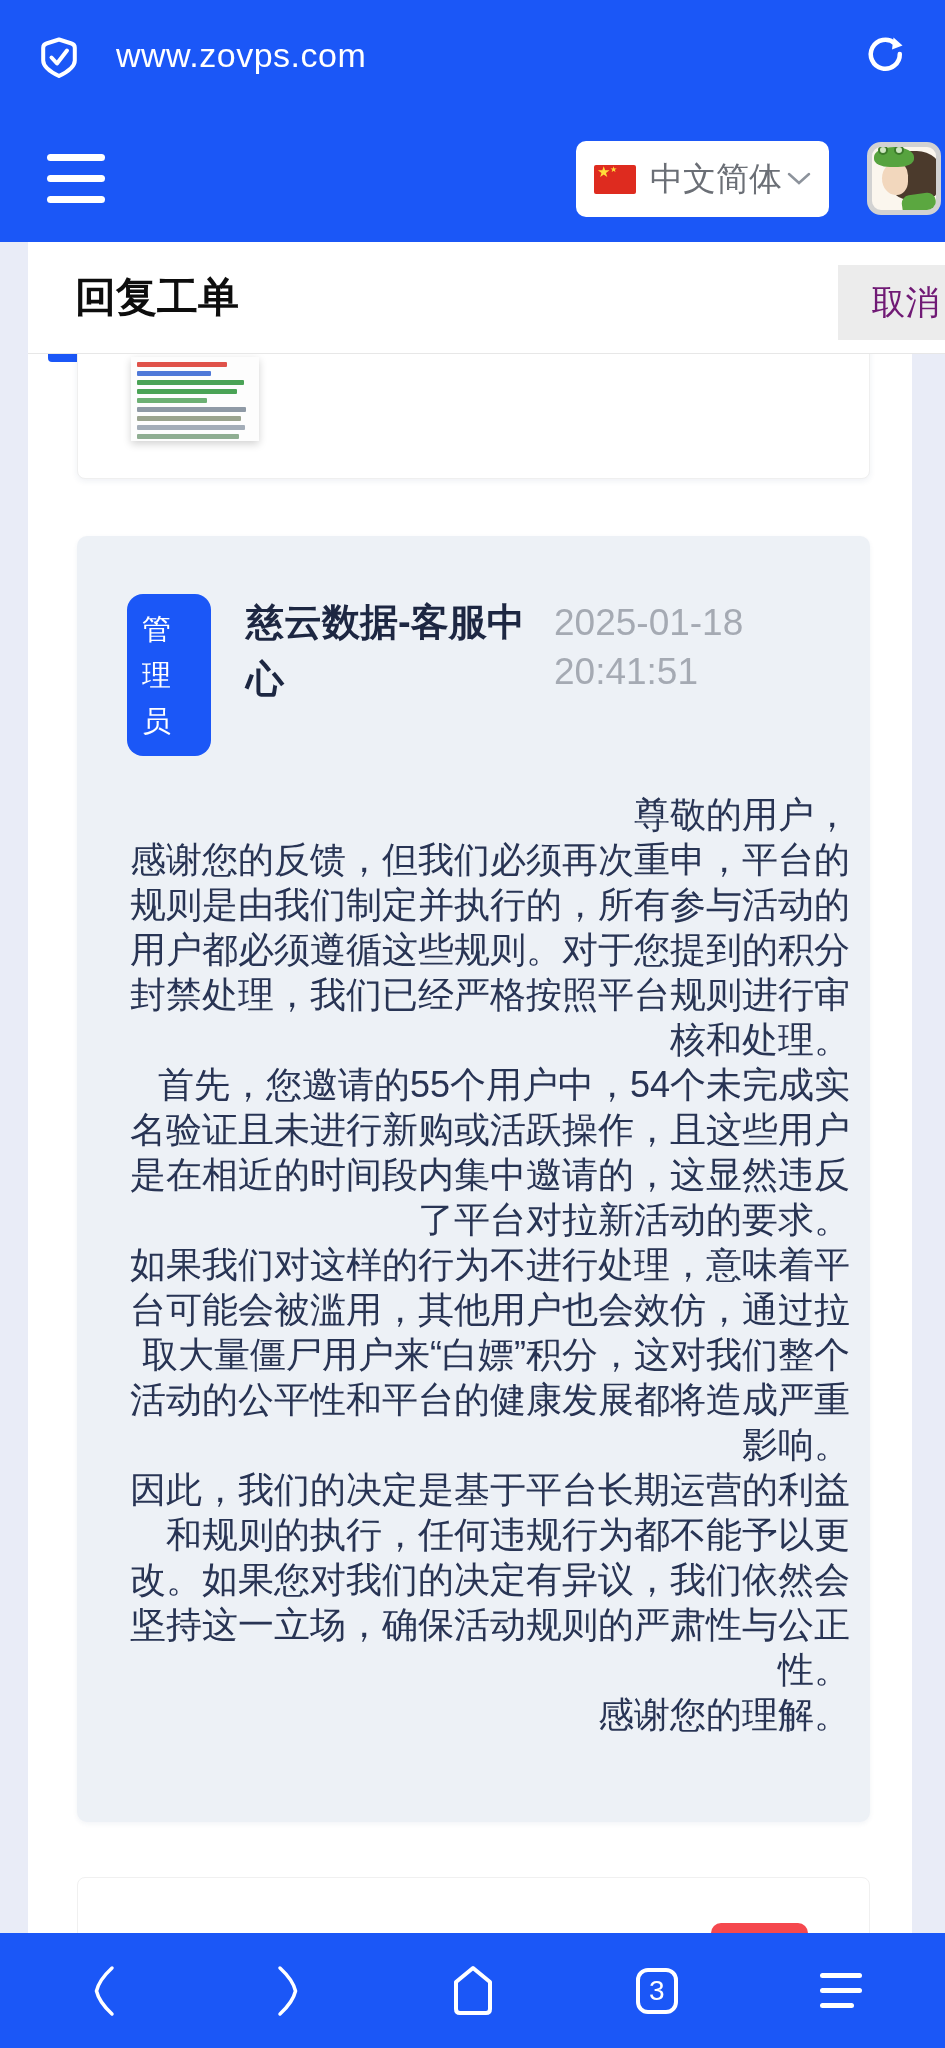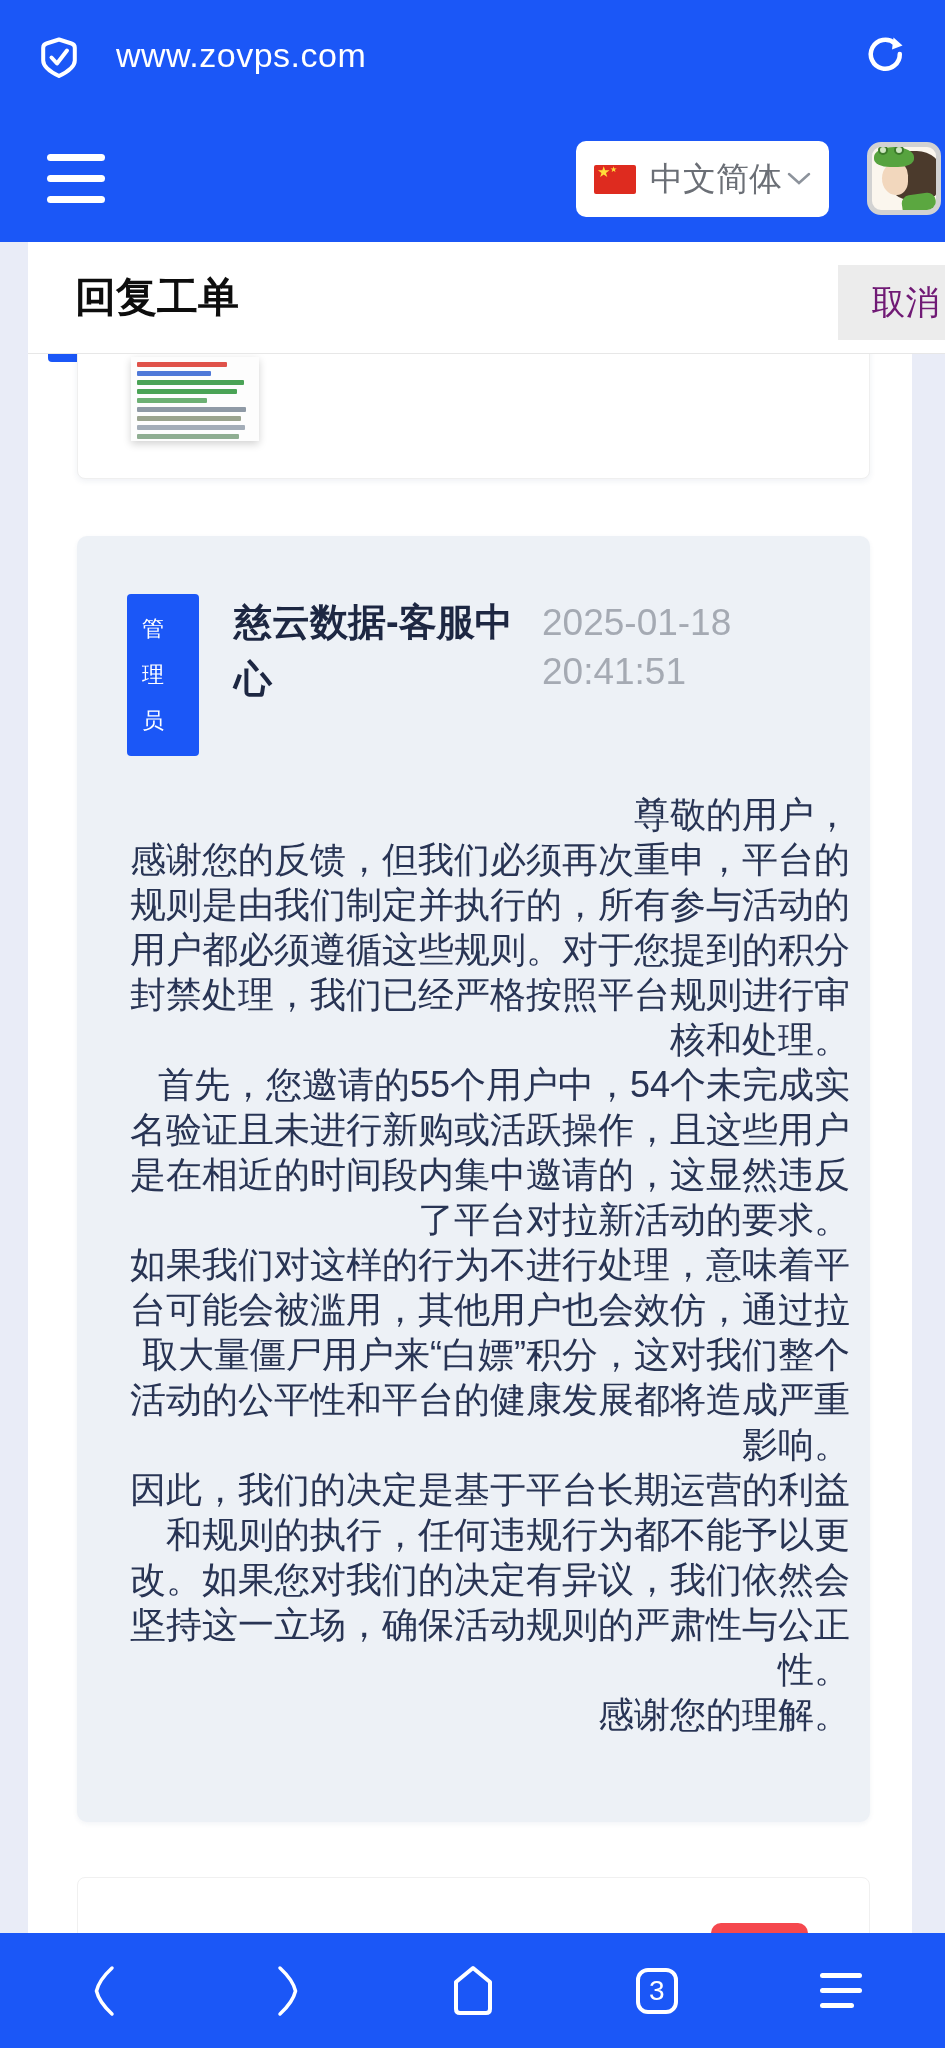--- a/index.html
+++ b/index.html
@@ -46,22 +46,22 @@
 
   .card1 { position:absolute; left:77px; top:-12px; width:793px; height:137px; background:#fff;
            border:1px solid #efefef; border-radius:8px; box-shadow:0 2px 6px rgba(40,60,120,.08); }
   .thumb { position:absolute; left:53px; top:14px; width:128px; height:84px; background:#fdfdfd;
            box-shadow:0 3px 8px rgba(0,0,0,.18); padding:5px 6px; overflow:hidden; }
   .thumb .ln { height:5px; border-radius:1px; margin-bottom:4px; }
 
   .msg-box { position:absolute; left:77px; top:182px; width:793px; height:1286px; background:#edf1f6;
              border-radius:10px; box-shadow:0 2px 5px rgba(40,60,120,.06); padding:58px 20px 0 50px; }
   .msg-head { display:flex; align-items:flex-start; }
-  .role-badge { flex:0 0 auto; width:72px; min-height:116px; background:#1b57f7; border-radius:4px; color:#fff;
-                font-size:22px; line-height:46px; padding:12px 15px; }
+  .role-badge { flex:0 0 auto; width:84px; min-height:116px; background:#1b57f7; border-radius:16px; color:#fff;
+                font-size:29px; line-height:46px; padding:12px 15px; }
   .msg-author { flex:0 0 auto; width:292px; margin-left:35px; font-size:38px; font-weight:600; color:#1d2742; line-height:57px; }
   .msg-time { flex:0 0 auto; width:212px; margin-left:16px; font-size:37px; color:#a5aab3; line-height:49px; margin-top:4px; }
   .msg-body { margin-top:36px; width:723px; font-size:36px; line-height:45px; color:#283454;text-align:right; }
   .pre { white-space:pre-line; }
 
   .card2 { position:absolute; left:77px; top:1523px; width:793px; height:140px; background:#fff;
            border:1px solid #f0f0f0; border-radius:8px; }
   .red-btn { position:absolute; left:633px; top:45px; width:97px; height:62px; background:#f5484e; border:none; border-radius:10px; cursor:pointer; }
 
   

